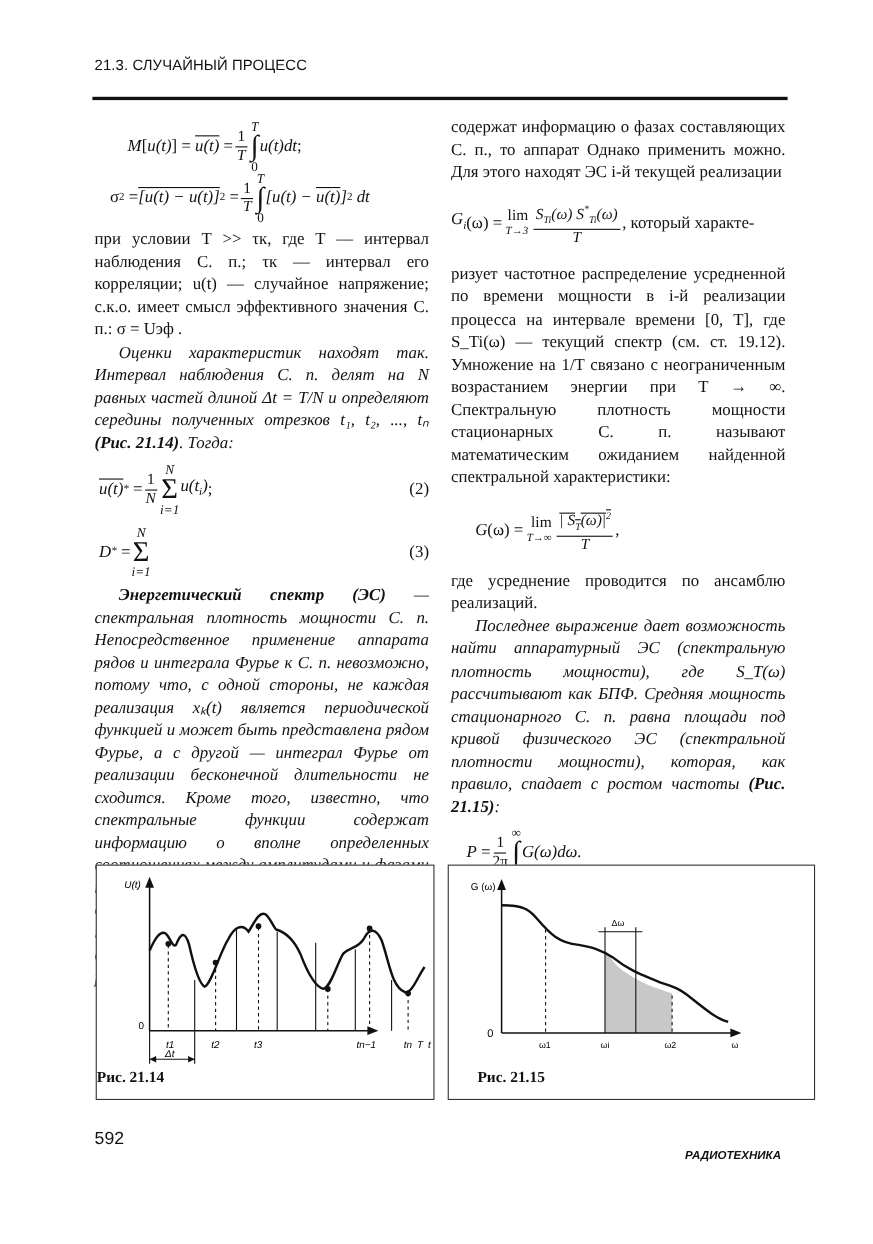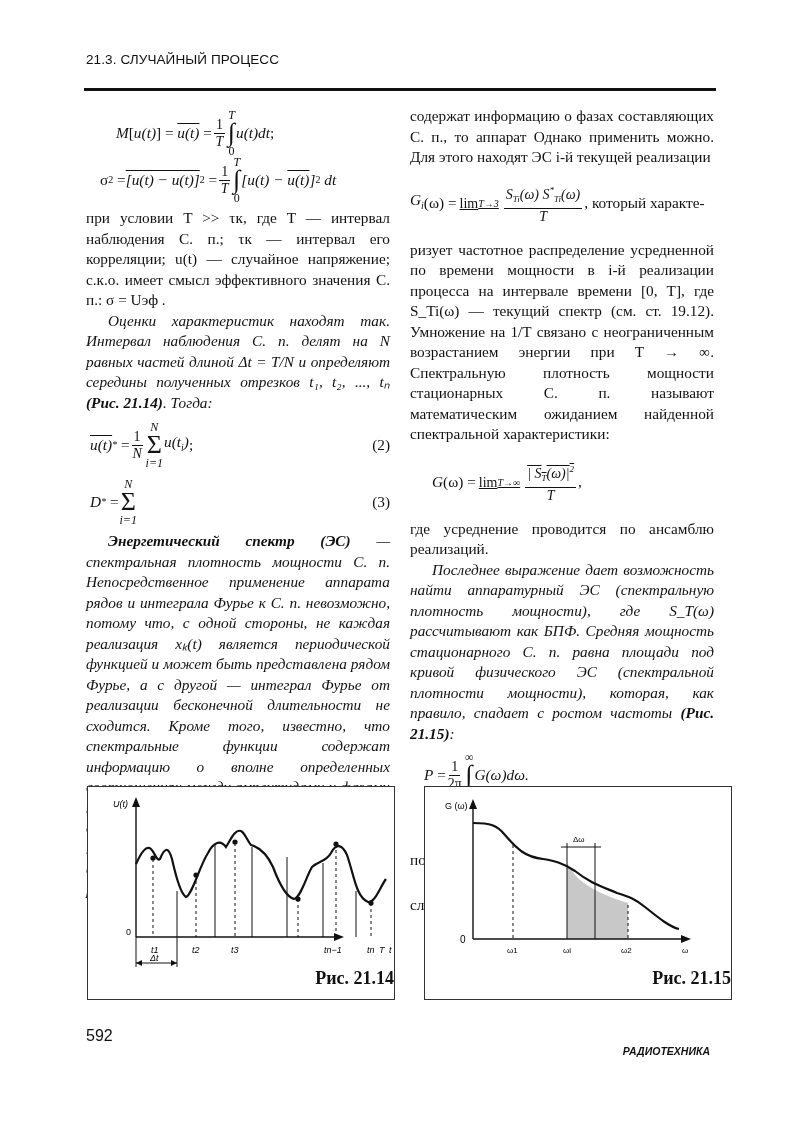--- a/index.html
+++ b/index.html
@@ -15,26 +15,26 @@
   .eq .num { margin-left:auto; font-style:normal; }
   .frac { display:inline-flex; flex-direction:column; align-items:center; vertical-align:middle; margin:0 2px; font-size:14px; line-height:16px; }
   .frac .n { border-bottom:1px solid #111; padding:0 2px; }
   .int { display:inline-flex; flex-direction:column; align-items:center; font-size:12px; line-height:12px; margin:0 1px; }
   .int .s { font-size:26px; line-height:24px; font-style:normal; }
   .ovl { text-decoration:overline; }
   .b { font-weight:bold; }
   .i { font-style:italic; }
   .figbox { position:absolute; border:1.5px solid #333; background:#fff; }
   .fig-left { left:87px; top:786px; width:306px; height:212px; }
-  .fig-right { left:424px; top:786px; width:306px; height:212px; }
-  .caption { position:absolute; bottom:10px; width:100%; text-align:right; font-weight:bold; font-size:18px; }
+  .fig-right { left:407px; top:786px; width:306px; height:212px;padding-left:26px; }
+  .caption { position:absolute; bottom:10px; width:100%; text-align:left; font-weight:bold; font-size:14px; }
   svg text { font-family:"Liberation Sans", sans-serif; }
   .footer-num { position:absolute; left:86px; top:1027px; font-family:"Liberation Sans", sans-serif; font-size:16px; }
   .footer-title { position:absolute; right:84px; top:1033px; font-family:"Liberation Sans", sans-serif; font-size:10.5px; font-style:italic; font-weight:bold;margin-top:12px; }
-  .lim { display:inline-flex; flex-direction:row; align-items:flex-end; font-size:14px; line-height:14px; font-style:normal; margin:0 3px;text-decoration:underline; }
+  .lim { display:inline-flex; flex-direction:column; align-items:flex-end; font-size:14px; line-height:14px; font-style:normal; margin:0 3px; }
   .lim small { font-size:10px; font-style:italic; }
 </style>
 </head>
 <body>
 
 <div class="header">21.3. СЛУЧАЙНЫЙ ПРОЦЕСС</div>
 <div class="header-rule"></div>
 
 <div class="col col-left">
   <div class="eq" style="margin:6px 0 4px 30px;height:42px;">

